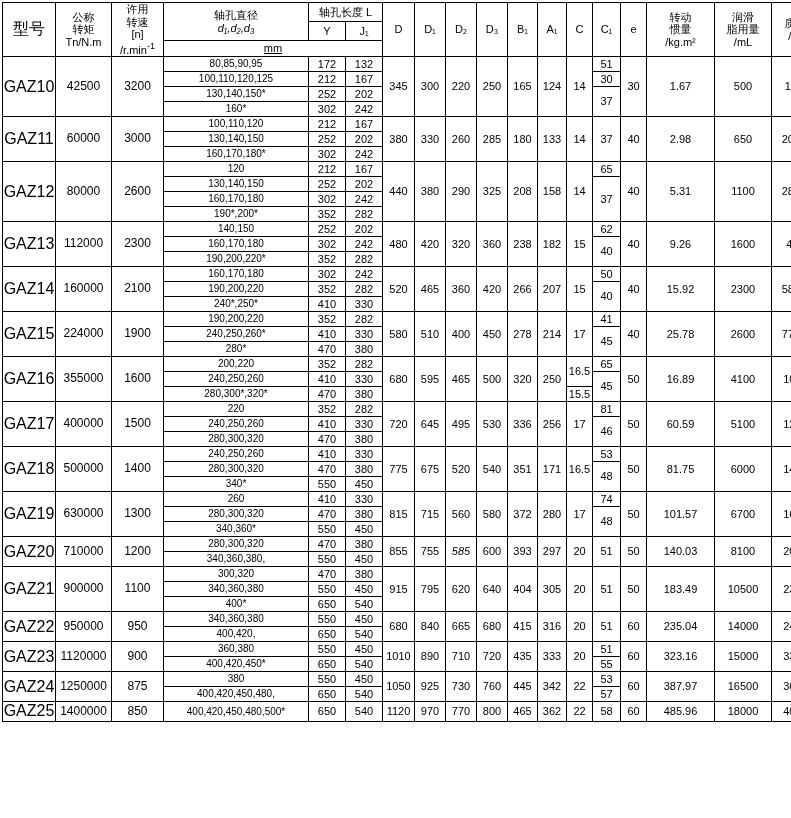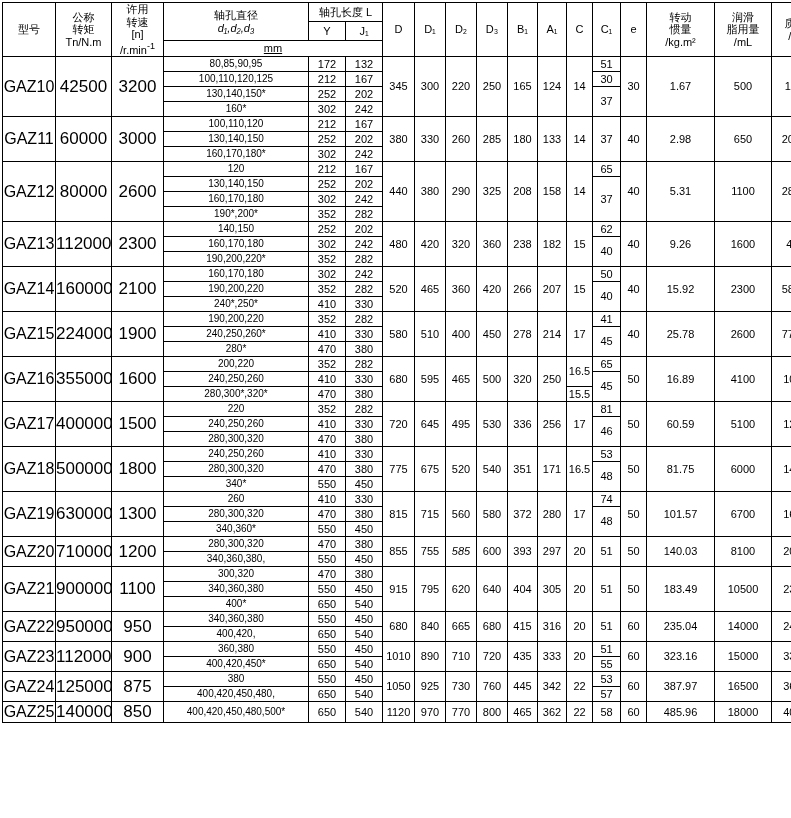--- a/index.html
+++ b/index.html
@@ -31,28 +31,28 @@
     padding: 0;
     line-height: 1.15;
     font-weight: normal;
     white-space: nowrap;
     overflow: hidden;
   }
   
   thead td {
     font-size: 11px;
   }
-  .hdr-model { font-size: 11px; }
+  .hdr-model { font-size: 16px; }
   .sup { font-size: 9px; vertical-align: super; }
   .unit-row td { font-size: 11px; height: 15px; text-decoration: underline; }
   .bore-d { font-size: 11px; font-style: italic; }
   
   tbody td { height: 14px; }
   .model-cell { font-size: 16px; }
-  .grp-cell { font-size: 17px; }
+  .grp-cell { font-size: 12px; }
   .bore-cell { font-size: 10px; }
   .italic { font-style: italic; }
 </style>
 </head>
 <body>
 
 <div id="sheet">
   <table class="spec">
     <colgroup>
       <col style="width:53px">
@@ -385,21 +385,21 @@
           <td rowspan="2">46</td>
         </tr>
         <tr>
           <td class="bore-cell">280,300,320</td>
           <td>470</td>
           <td>380</td>
         </tr>
         <tr>
           <td rowspan="3" class="model-cell">GAZ18</td>
           <td rowspan="3" class="grp-cell">500000</td>
-          <td rowspan="3" class="grp-cell">1800</td>
+          <td rowspan="3" class="grp-cell">1400</td>
           <td class="bore-cell">240,250,260</td>
           <td>410</td>
           <td>330</td>
           <td rowspan="3">775</td>
           <td rowspan="3">675</td>
           <td rowspan="3">520</td>
           <td rowspan="3">540</td>
           <td rowspan="3">351</td>
           <td rowspan="3">171</td>
           <td rowspan="3">16.5</td>

